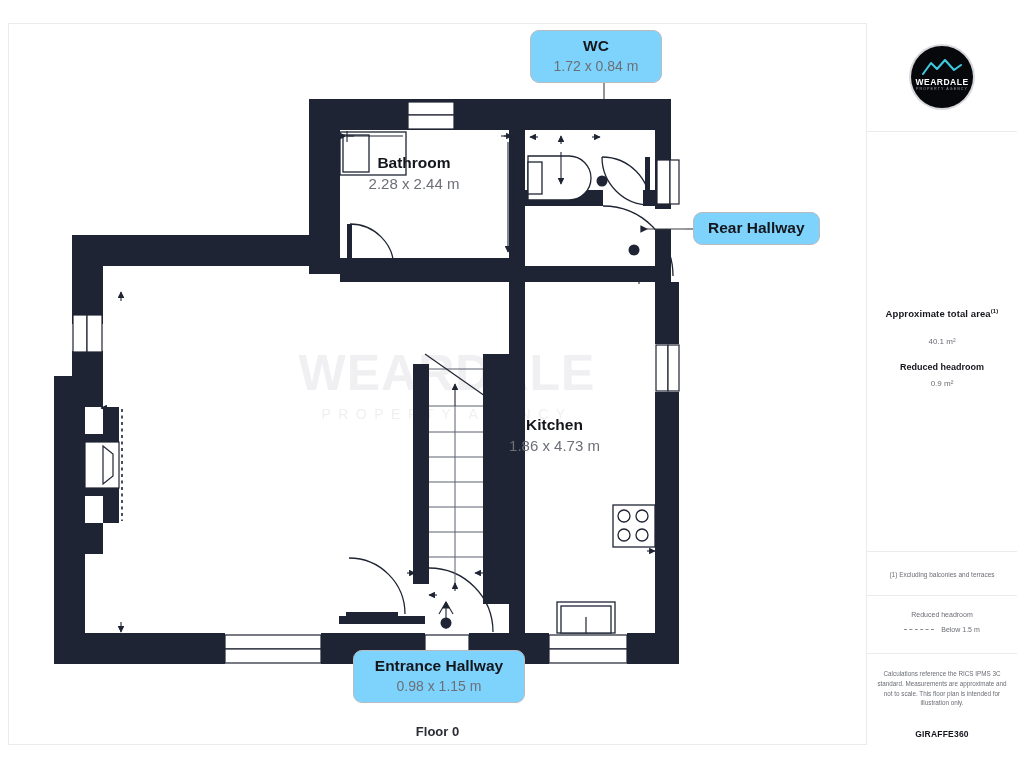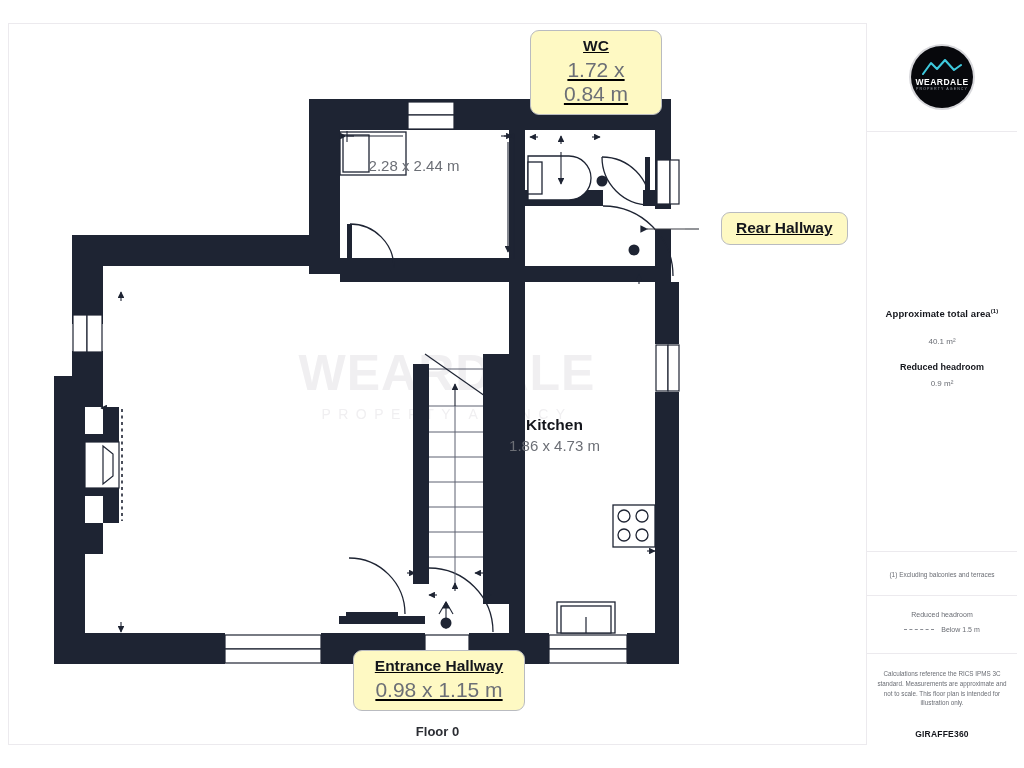--- a/index.html
+++ b/index.html
@@ -110,30 +110,29 @@
   }
   #wm-name { font-size: 50px; font-weight: bold; color: #f0eff1; letter-spacing: 1px; }
   #wm-sub { font-size: 14px; color: #f0eff1; letter-spacing: 7.5px; margin-top: 4px; }
 
   
   .room-label { position: absolute; text-align: center; }
   .room-name { font-size: 15.5px; font-weight: bold; color: #14161c; }
   .room-dims { font-size: 15px; color: #6c6f76; margin-top: 3px; }
   .callout {
     position: absolute;
-    background: #fef9c3;
+    background: #7dd3fc;
     border: 1px solid #b9bbc0;
     border-radius: 9px;
     padding: 6px 14px 8px;
     text-align: center;
-    text-decoration: underline;
   }
   .callout .room-name { font-size: 15.5px; }
-  .callout .room-dims { font-size: 21px; }
-  .callout.single { padding: 6px 14px 7px; margin-left: 28px; }
+  .callout .room-dims { font-size: 14px; }
+  .callout.single { padding: 6px 14px 7px; }
 
   #floor-caption {
     position: absolute; left: 0; top: 700px; width: 857px;
     text-align: center; font-size: 13px; font-weight: bold; color: #2b2d33;
   }
 </style>
 </head>
 <body>
 
 <div id="page">
@@ -337,20 +336,21 @@
       <line class="lead" x1="437" y1="640" x2="437" y2="652"></line>
       <line class="lead" x1="498" y1="150" x2="530" y2="150" opacity="0"></line>
     </svg>
 
     <div class="callout" style="left:521px; top:6px; width:132px;">
       <div class="room-name">WC</div>
       <div class="room-dims">1.72 x 0.84 m</div>
     </div>
 
     <div class="room-label" style="left:315px; top:130px; width:180px;">
+      <div class="room-name">Bathroom</div>
       <div class="room-dims">2.28 x 2.44 m</div>
     </div>
 
     <div class="callout single" style="left:684px; top:188px;">
       <div class="room-name">Rear Hallway</div>
     </div>
 
 
     <div class="room-label" style="left:463px; top:392px; width:165px;">
       <div class="room-name">Kitchen</div>

